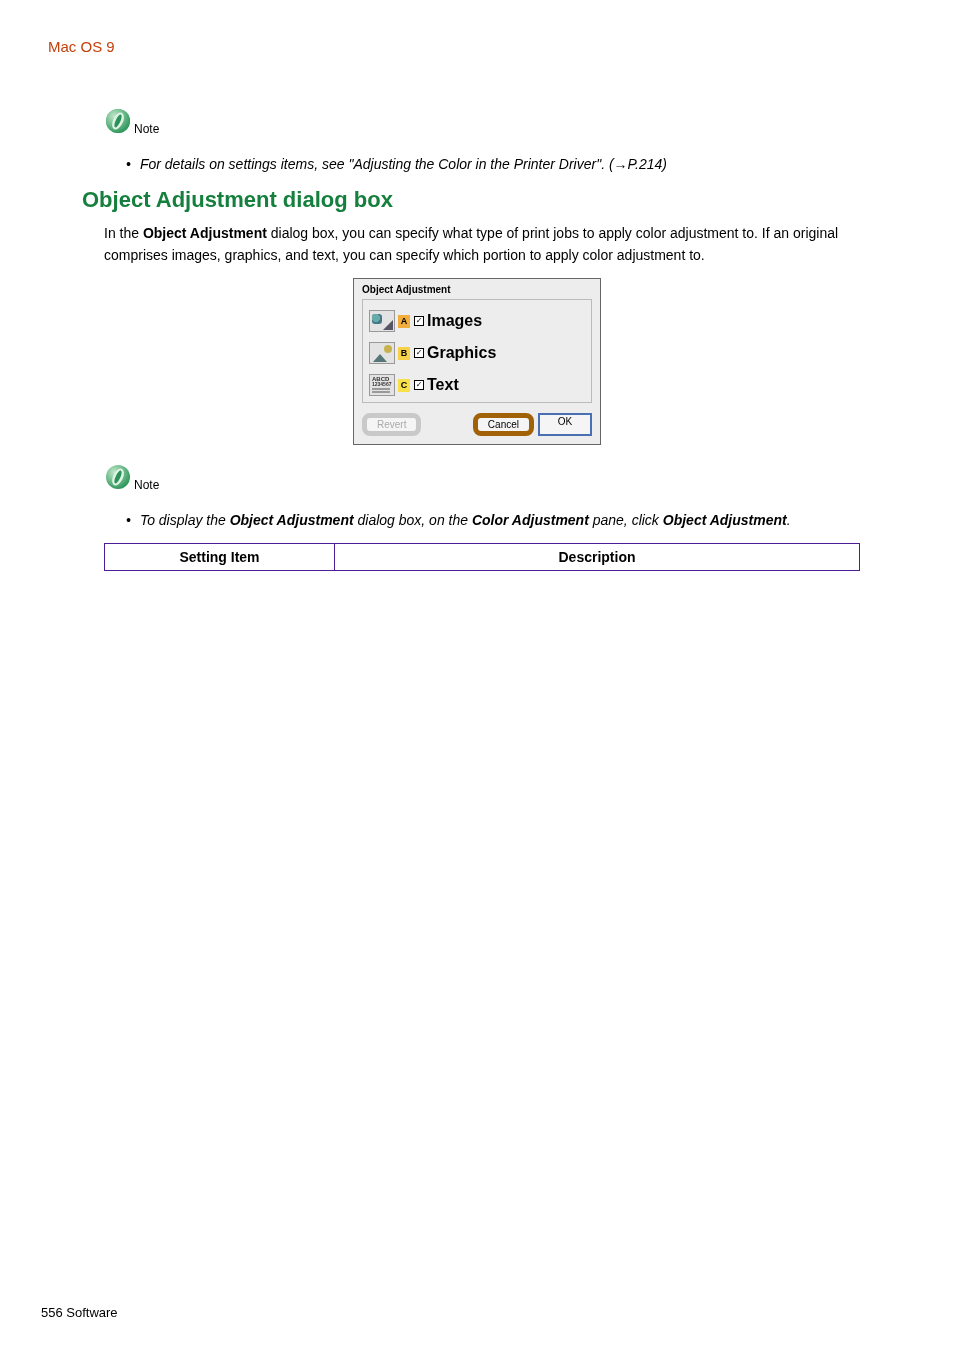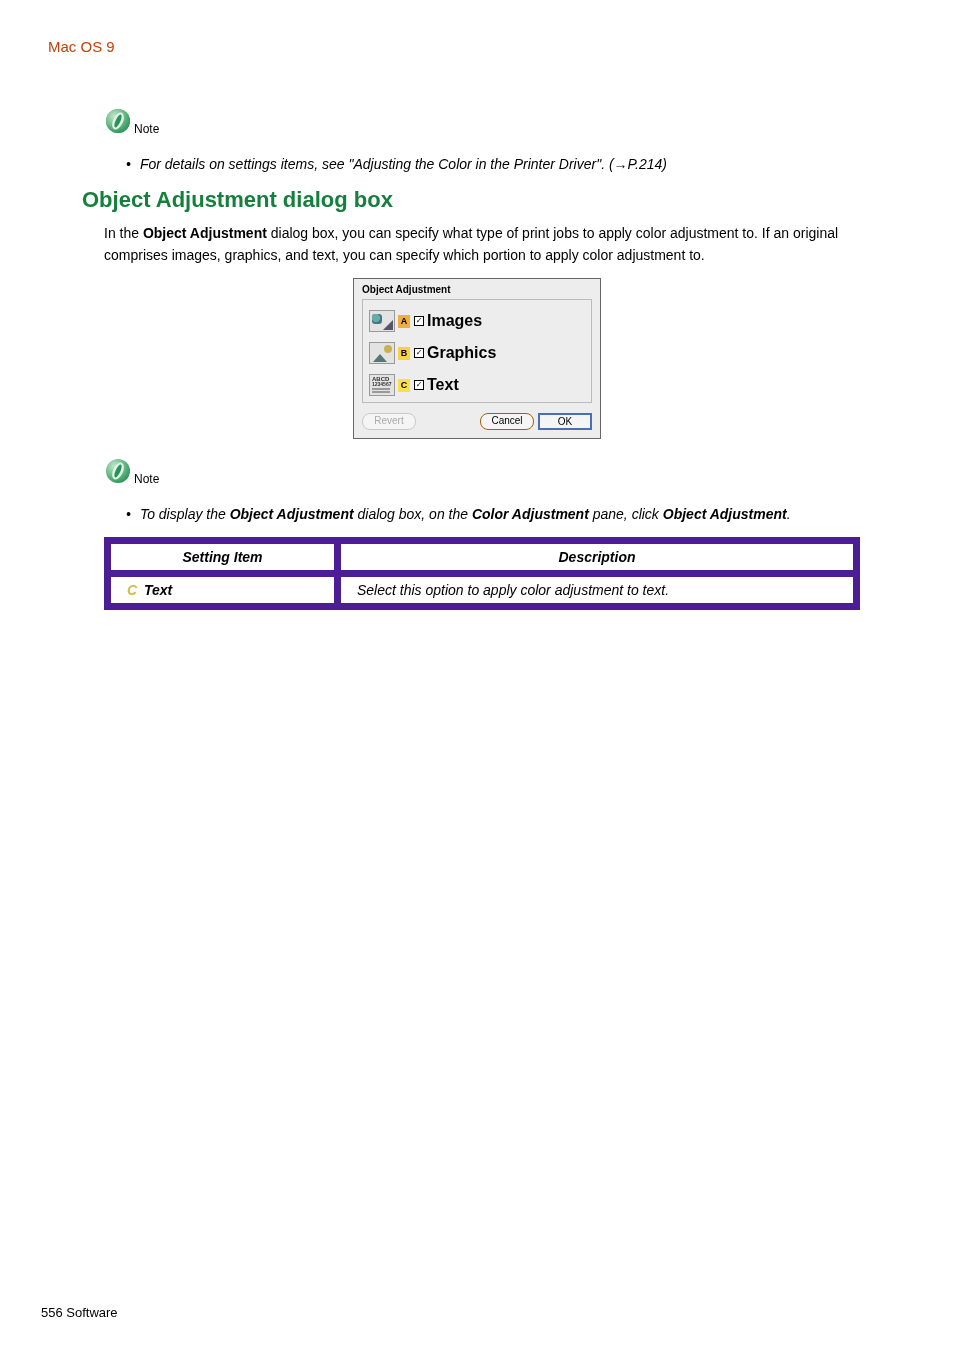--- a/index.html
+++ b/index.html
@@ -103,38 +103,37 @@
   .tag-b { background: #f7d14a; }
   .tag-c { background: #f7e04a; }
   .chk {
     width:10px; height:10px; border:1px solid #000;
     font-size:8px; line-height:8px; text-align:center; margin-right:3px;
     background:#fff; display:flex; align-items:center; justify-content:center;
   }
   .dlg-label { font-size:16px; font-weight:bold; }
   .dlg-btn-row { display:flex; padding: 4px 8px 8px 8px; }
   .dlg-btn {
-    font-size:10px; border:1px solid #a16207; border-radius:8px;
+    font-size:10px; border:5px solid #a16207; border-radius:8px;
     padding: 1px 10px; background:#f5f5f5; min-width:54px; text-align:center;
   }
   .dlg-btn.revert { color:#aaa; border-color:#c9c9c9; }
   .dlg-btn.cancel { margin-left:auto; margin-right:4px; }
   .dlg-btn.ok { border: 2px solid #4a6fb3; border-radius:0; }
   table.setting {
     border-collapse: collapse;
     width: calc(100% - 102px);
     margin: 6px 46px 0 56px;
     font-size: 14px;
   }
   table.setting th, table.setting td {
-    border: 7px solid #4c1d95;
-    padding: 5px 16px;
+    border: 1px solid #4c1d95;
+    padding: 5px 10px;
     vertical-align: top;
     text-align: left;
-    font-style: italic;
   }
   table.setting th { font-weight: bold; text-align: center; }
   table.setting th.col1 { width: 230px; }
   .rk-a { color: #d13a2a; font-weight: bold; margin-right: 3px; }
   .rk-b { color: #c58b1a; font-weight: bold; margin-right: 3px; }
   .rk-c { color: #d7b94a; font-weight: bold; margin-right: 3px; }
   .footer {
     position: absolute;
     bottom: 30px; left: 41px;
     font-size: 13px;
@@ -238,20 +237,16 @@
 </div>
 
 <table class="setting">
   <thead>
     <tr>
       <th class="col1">Setting Item</th>
       <th>Description</th>
     </tr>
   </thead>
   <tbody id="tbody">
-      <tr>
-        <td><span class="rk-c">C</span> <span class="bold">Text</span></td>
-        <td>Select this option to apply color adjustment to text.</td>
-      </tr>
     </tbody>
 </table>
 
 <div class="footer">556  Software</div>
 
 </body></html>

